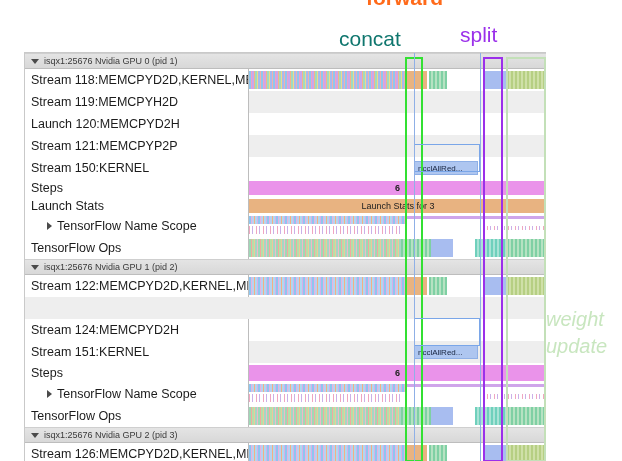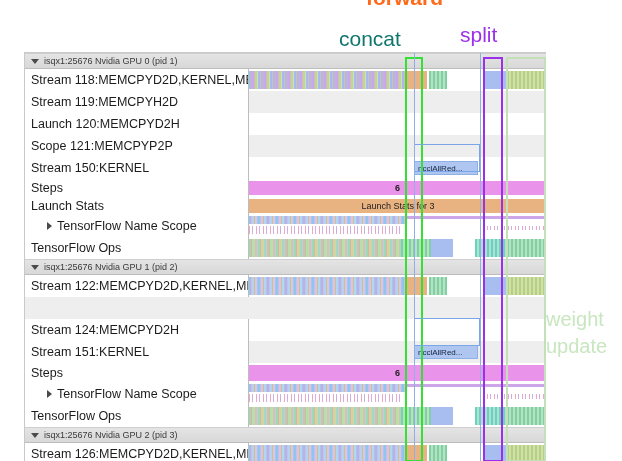--- a/index.html
+++ b/index.html
@@ -9,21 +9,21 @@
     font-family:"Liberation Sans", sans-serif;
     overflow:hidden;
     position:relative;
   }
 
   
   .annot{position:absolute;white-space:nowrap;font-weight:400;}
   #ann-concat{left:339px;top:27px;font-size:21px;color:#0f766e;}
   #ann-split{left:460px;top:23px;font-size:21px;color:#9b30ea;}
   #ann-nccl{left:427px;top:106px;font-size:20px;color:#5b7fd4;}
-  #ann-weight{left:546px;top:306px;font-size:20px;color:#c8e6bf;line-height:27px;white-space:normal;width:76px;}
+  #ann-weight{left:546px;top:306px;font-size:20px;color:#c8e6bf;line-height:27px;white-space:normal;width:76px;font-style:italic;}
   #ann-orange-clip{left:366px;top:-14px;font-size:21px;color:#ff6a1a;font-weight:700;}
 
   
   #viewer{
     position:absolute;left:24px;top:52px;width:522px;height:409px;
     background:#ffffff;
     border-left:1px solid #c9c9c9;
     border-top:1px solid #c9c9c9;
     box-sizing:border-box;
     overflow:hidden;
@@ -153,21 +153,21 @@
     <div class="label">Stream 119:MEMCPYH2D</div>
     <div class="track"></div>
   </div>
 
   <div class="row" style="height:22px">
     <div class="label">Launch 120:MEMCPYD2H</div>
     <div class="track"></div>
   </div>
 
   <div class="row shade" style="height:22px">
-    <div class="label">Scope 121:MEMCPYP2P</div>
+    <div class="label">Stream 121:MEMCPYP2P</div>
     <div class="track"></div>
   </div>
 
   <div class="row" style="height:22px">
     <div class="label">Stream 150:KERNEL</div>
     <div class="track">
       <div class="nccl-chip" style="left:165px;width:64px;top:4px;bottom:4px">ncclAllRed...</div>
     </div>
   </div>
 

